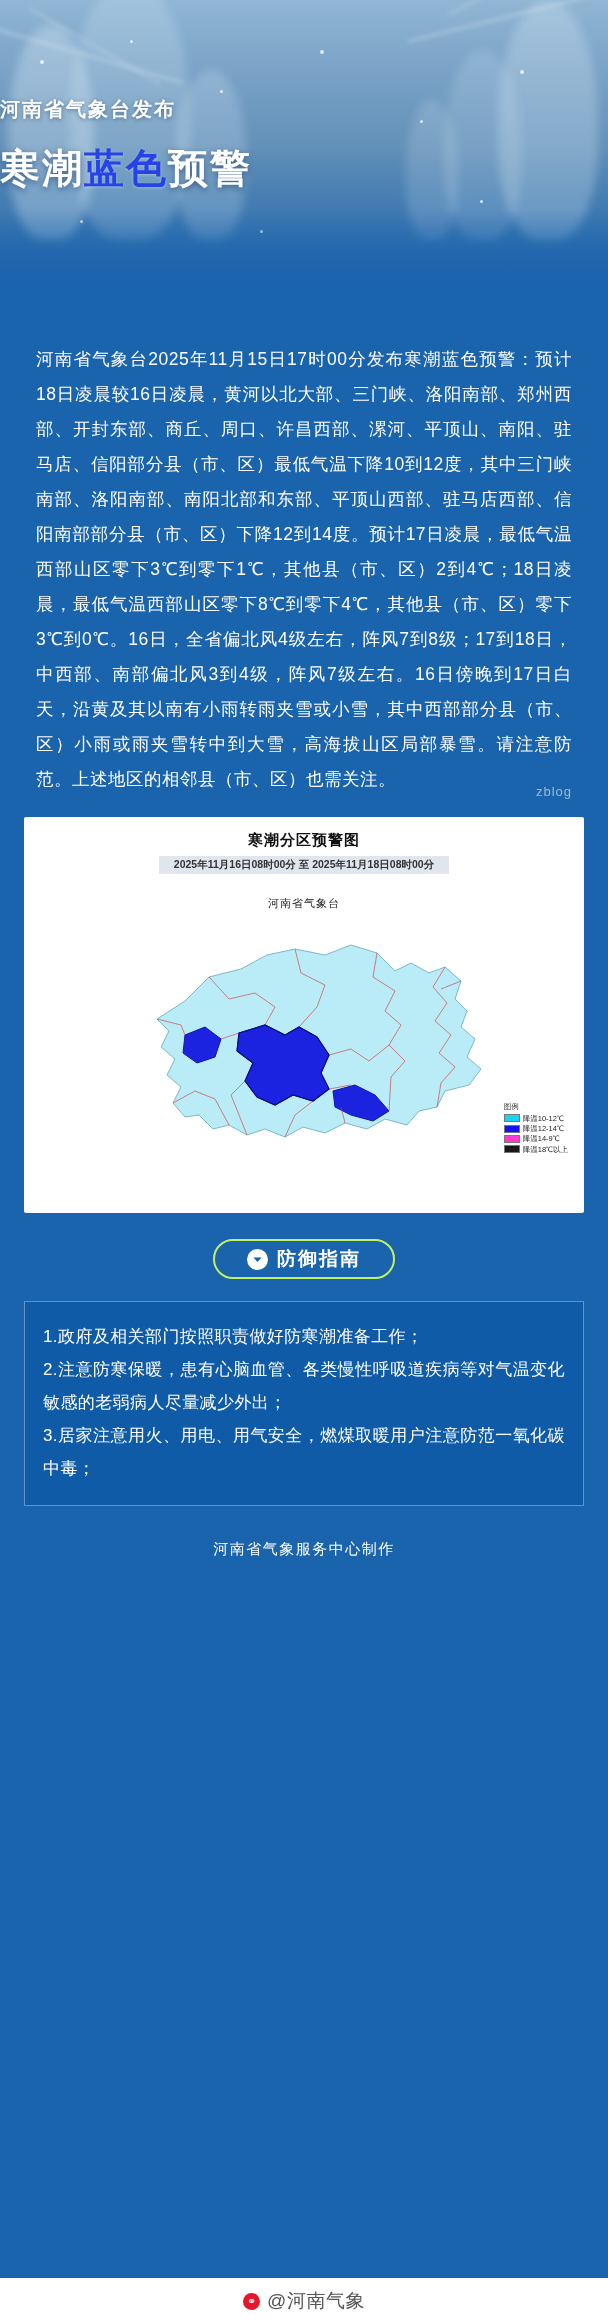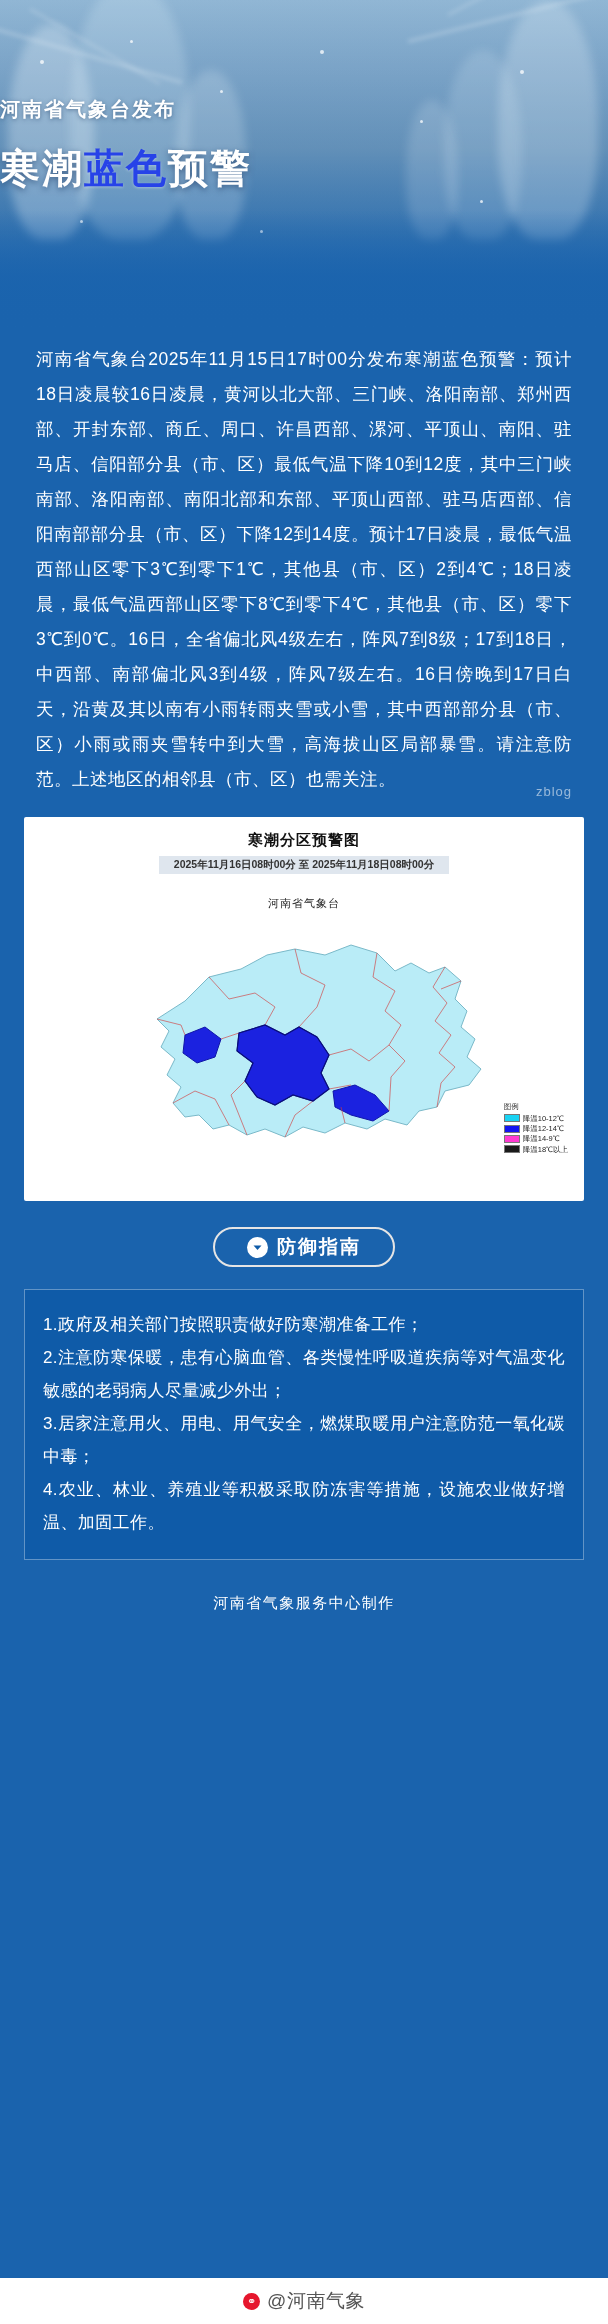--- a/index.html
+++ b/index.html
@@ -97,21 +97,21 @@
     color: rgba(255,255,255,0.55);
     font-size: 13px;
     letter-spacing: 1px;
   }
 
   
   .map-card {
     margin: 14px 24px 0 24px;
     background: #ffffff;
     border-radius: 2px;
-    padding: 14px 10px 4px 10px;
+    padding: 14px 10px 16px 10px;
     position: relative;
   }
   .map-title {
     text-align: center;
     font-size: 15px;
     font-weight: bold;
     color: #111;
     letter-spacing: 1px;
   }
   .map-period {
@@ -150,21 +150,21 @@
   }
   .legend-title { font-size: 7.5px; margin-bottom: 2px; color:#333; }
   .legend-row { display: flex; align-items: center; margin-bottom: 1px; }
   .legend-sw { width: 16px; height: 8px; margin-right: 3px; border: 0.5px solid #777; }
 
   
   .guide-head {
     margin: 26px auto 0 auto;
     width: 182px;
     height: 40px;
-    border: 2px solid #e5e5e5;
+    border: 2px solid #bef264;
     border-radius: 20px;
     display: flex;
     align-items: center;
     justify-content: center;
     gap: 9px;
   }
   .guide-head .arrow {
     width: 21px; height: 21px;
     border-radius: 50%;
     background: #ffffff;
@@ -333,21 +333,20 @@
         <path d="M2.5 4.5 L6.5 9 L10.5 4.5 Z" fill="#0f5ba8"></path>
       </svg>
   </span>
   <span class="label">防御指南</span>
 </div>
 
 <div class="guide-box">
   <div class="item">1.政府及相关部门按照职责做好防寒潮准备工作；</div>
   <div class="item">2.注意防寒保暖，患有心脑血管、各类慢性呼吸道疾病等对气温变化敏感的老弱病人尽量减少外出；</div>
   <div class="item">3.居家注意用火、用电、用气安全，燃煤取暖用户注意防范一氧化碳中毒；</div>
-  <div class="item">4.农业、林业、养殖业等积极采取防冻害等措施，设施农业做好增温、加固工作。</div>
 </div>
 
 <div class="footer-line">河南省气象服务中心制作</div>
 
 <div class="footer-bar">
   <span class="weibo-icon">⚭</span>
   <span class="handle">@河南气象</span>
 </div>
 
 </body></html>

